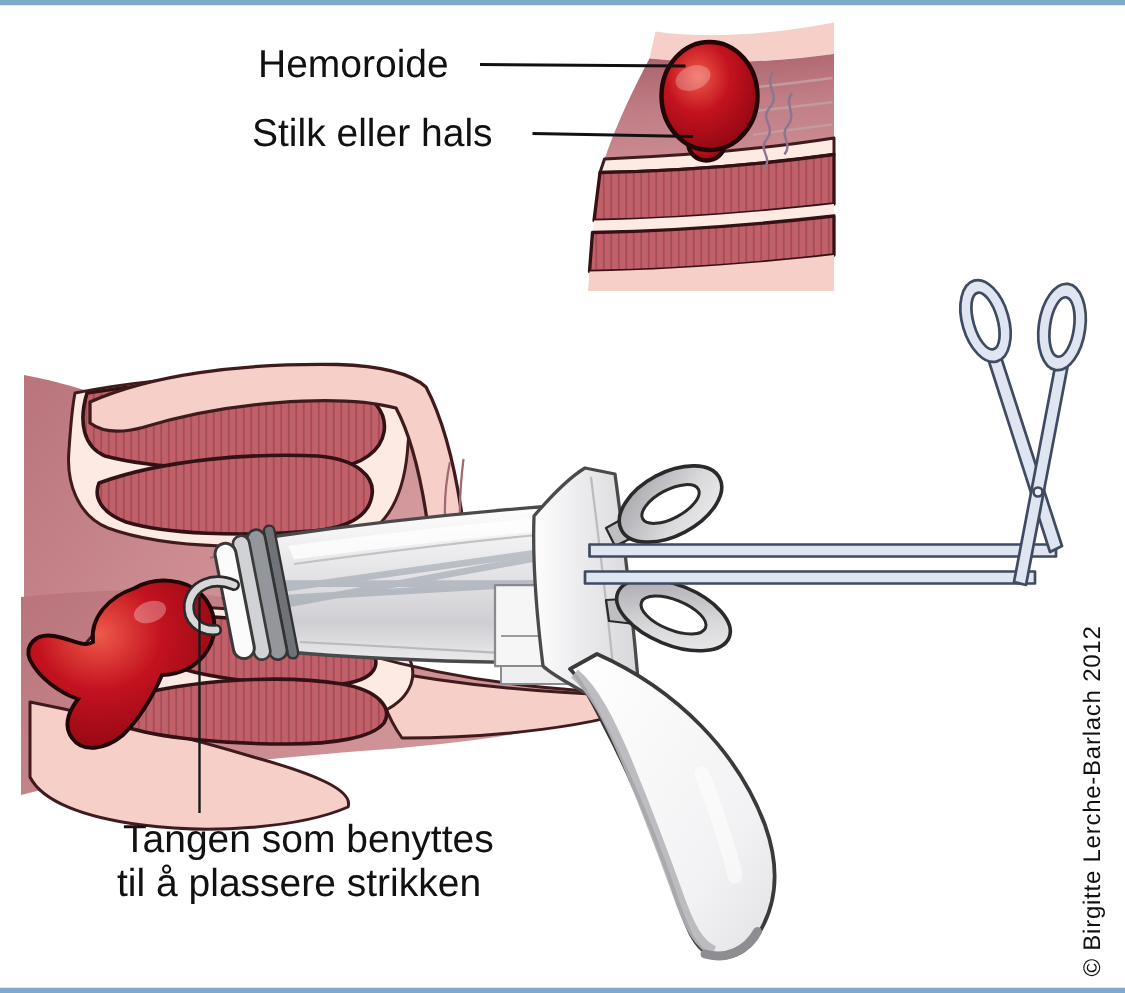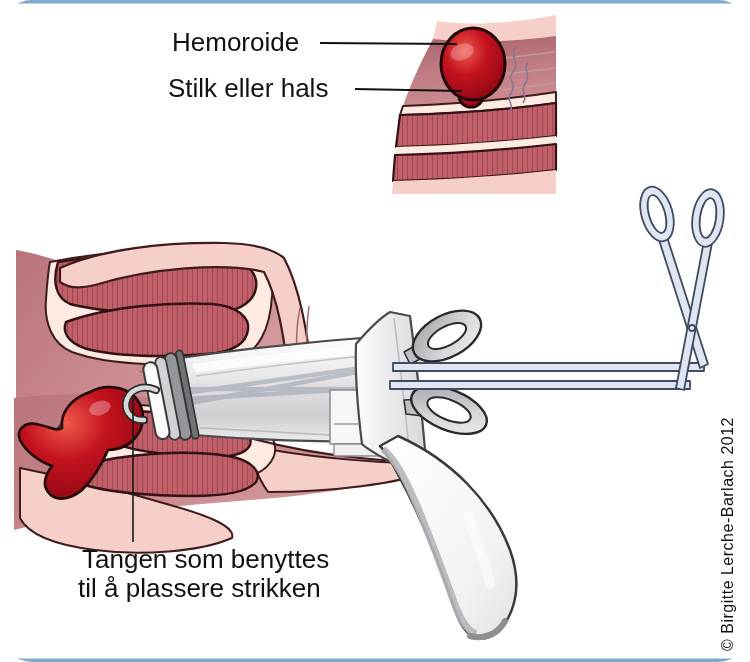--- a/index.html
+++ b/index.html
@@ -1,17 +1,17 @@
 <!DOCTYPE html>
 <html><head>
 <meta charset="utf-8">
 <style>
   html,body{margin:0;padding:0;background:#fff;}
   .stage{position:relative;width:750px;height:662px;background:#fff;overflow:hidden;
-         font-family:"Liberation Sans", sans-serif;border-radius:32px;}
+         font-family:"Liberation Sans", sans-serif;}
   svg text{font-family:"Liberation Sans", sans-serif;}
   .label-txt{font-size:26px;fill:#111;}
   .credit-txt{font-size:16px;fill:#111;letter-spacing:.5px;}
 </style>
 </head>
 <body>
 
 <div class="stage">
 <svg width="750" height="662" viewBox="0 0 750 662">
   <defs>

